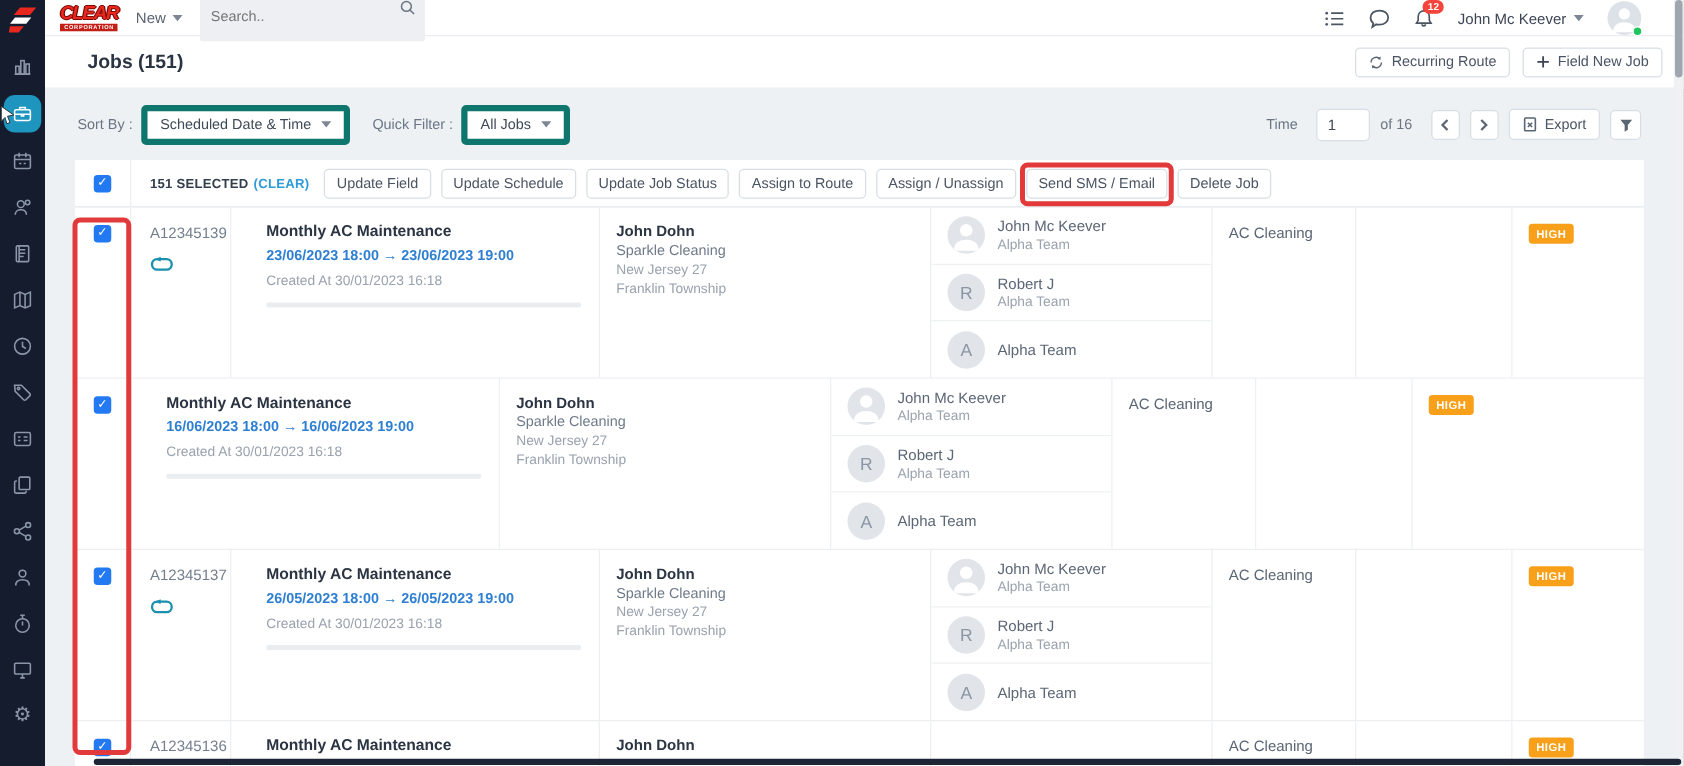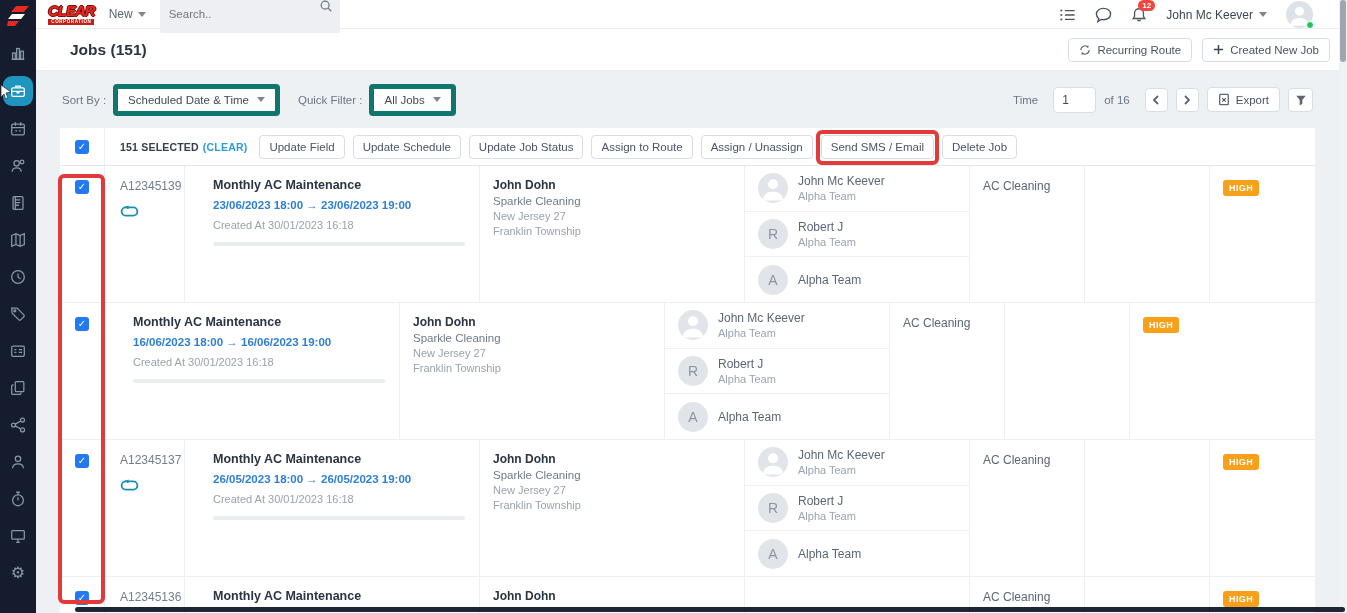--- a/index.html
+++ b/index.html
@@ -280,21 +280,21 @@
               <path d="M2.5 8a5.5 5.5 0 0 1 9.5-3.8M13.5 8A5.5 5.5 0 0 1 4 11.8"></path>
               <polygon points="12.5,1.5 12.5,5 9,4" fill="#5a6472" stroke="none"></polygon>
               <polygon points="3.5,14.5 3.5,11 7,12" fill="#5a6472" stroke="none"></polygon>
             </svg>
           <span>Recurring Route</span>
         </button>
         <button class="btn">
           <svg width="11" height="11" viewBox="0 0 12 12">
               <path d="M6 1v10M1 6h10" stroke="#3c4554" stroke-width="1.6"></path>
             </svg>
-          <span>Created New Job</span>
+          <span>Field New Job</span>
         </button>
       </div>
     </div>
 
     <div class="filter-bar">
       <span class="flt-label">Sort By :</span>
       <div class="dropdown gap-right">
         <span>Scheduled Date &amp; Time</span>
         <span class="caret"></span>
       </div>

